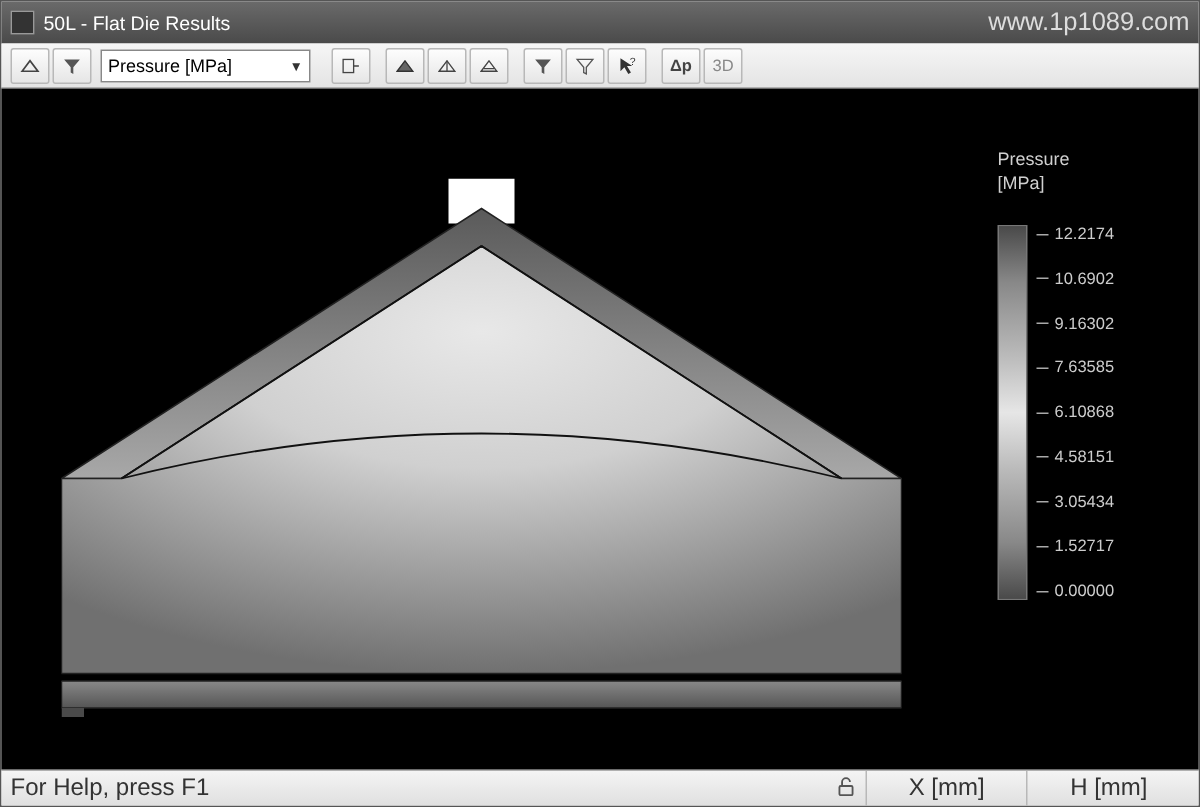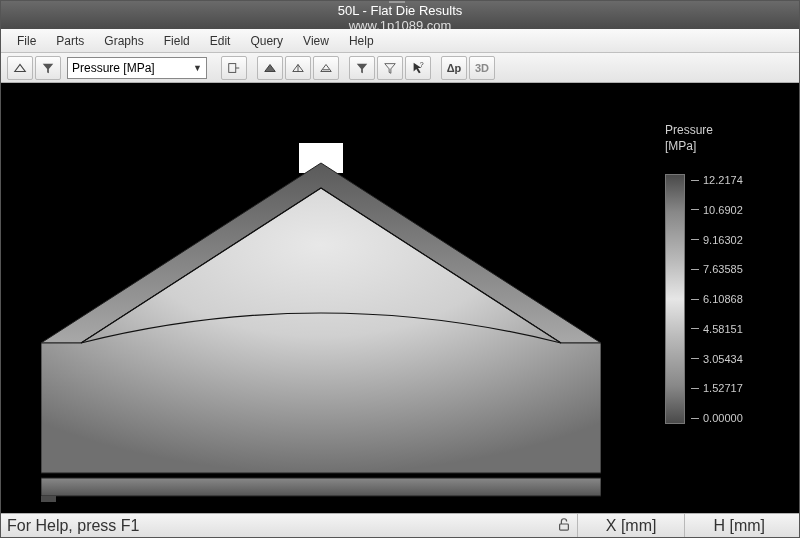--- a/index.html
+++ b/index.html
@@ -1,23 +1,23 @@
 <!DOCTYPE html>
 <html><head>
 <meta charset="utf-8">
 <style>
 * { box-sizing: border-box; margin: 0; padding: 0; }
 body { font-family: "Segoe UI", Tahoma, sans-serif; font-size: 12px; background: #888; width: 800px; height: 538px; overflow: hidden; }
 
 .window { width: 800px; height: 538px; background: #fff; display: flex; flex-direction: column; border: 1px solid #555; }
 
-.titlebar { height: 28px; background: linear-gradient(to bottom, #6a6a6a, #4a4a4a); color: #fff; display: flex; align-items: center; padding: 0 6px; flex-direction: column; }
+.titlebar { height: 28px; background: linear-gradient(to bottom, #6a6a6a, #4a4a4a); color: #fff; display: flex; align-items: center; padding: 0 6px; }
 .titlebar .app-icon { width: 16px; height: 16px; background: #333; border: 1px solid #999; margin-right: 6px; }
 .titlebar .title-text { flex: 1; font-size: 13px; }
-.titlebar .watermark { font-size: 13px; color: #ddd; }
+.titlebar .watermark { font-size: 17px; color: #ddd; }
 
 .menubar { height: 24px; background: linear-gradient(to bottom, #fafafa, #e8e8e8); display: flex; align-items: center; padding: 0 6px; border-bottom: 1px solid #c0c0c0; }
 .menubar .menu-item { padding: 3px 10px; color: #333; cursor: default; }
 
 .toolbar { height: 30px; background: linear-gradient(to bottom, #f6f6f6, #e4e4e4); display: flex; align-items: center; padding: 2px 6px; gap: 2px; border-bottom: 1px solid #b0b0b0; }
 .tb-btn { width: 26px; height: 24px; border: 1px solid #b8b8b8; background: linear-gradient(to bottom, #fdfdfd, #e6e6e6); display: flex; align-items: center; justify-content: center; border-radius: 2px; color: #444; font-size: 11px; text-align: right; }
 .tb-btn svg { width: 14px; height: 14px; }
 .tb-select { height: 22px; border: 1px solid #888; background: #fff; padding: 1px 4px; font-size: 12px; width: 140px; display: flex; align-items: center; justify-content: space-between; margin: 0 4px; }
 .tb-select .arrow { font-size: 9px; color: #333; }
 .tb-sep { width: 6px; }
@@ -44,30 +44,20 @@
 <body>
 
 <div class="window">
 
   <div class="titlebar">
     <div class="app-icon"></div>
     <span class="title-text">50L - Flat Die Results</span>
     <span class="watermark">www.1p1089.com</span>
   </div>
 
-  <div class="menubar">
-    <span class="menu-item">File</span>
-    <span class="menu-item">Parts</span>
-    <span class="menu-item">Graphs</span>
-    <span class="menu-item">Field</span>
-    <span class="menu-item">Edit</span>
-    <span class="menu-item">Query</span>
-    <span class="menu-item">View</span>
-    <span class="menu-item">Help</span>
-  </div>
 
   <div class="toolbar">
     <div class="tb-btn">
       <svg viewBox="0 0 16 16">
           <path d="M2 12 L8 4 L14 12 Z" fill="none" stroke="#444" stroke-width="1.3"></path>
         </svg>
     </div>
     <div class="tb-btn">
       <svg viewBox="0 0 16 16">
           <path d="M2 3 L14 3 L9 9 L9 14 L7 13 L7 9 Z" fill="#555"></path>
@@ -116,21 +106,21 @@
     <div class="tb-btn">
       <svg viewBox="0 0 16 16">
           <path d="M3 2 L3 12 L6 9 L9 14 L11 13 L8 8 L12 8 Z" fill="#333"></path>
           <text x="10" y="7" font-size="8" fill="#333">?</text>
         </svg>
     </div>
     <div class="tb-sep"></div>
     <div class="tb-btn" style="font-weight:bold;">
       <span>Δp</span>
     </div>
-    <div class="tb-btn" style="color:#888;font-weight:bold;">
+    <div class="tb-btn" style="color:#888;">
       <span>3D</span>
     </div>
   </div>
 
   <div class="viewport">
     <div class="render-area">
       <div class="die-shape">
         <svg class="die-svg" viewBox="0 0 560 370">
           <defs>
             <linearGradient id="gradTop" x1="0" y1="0" x2="0" y2="1">

